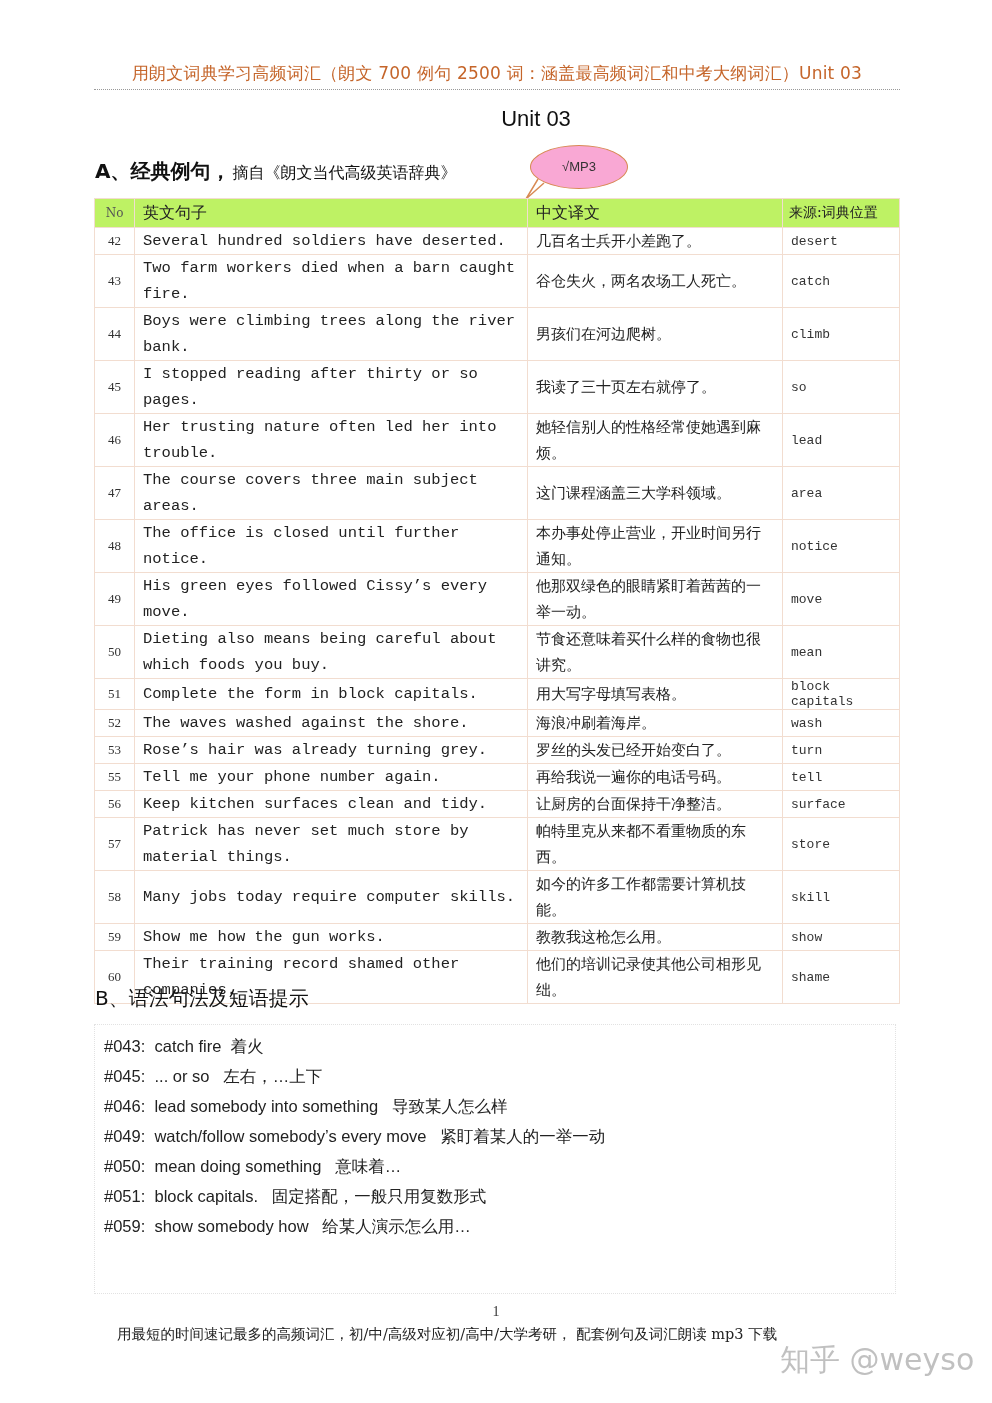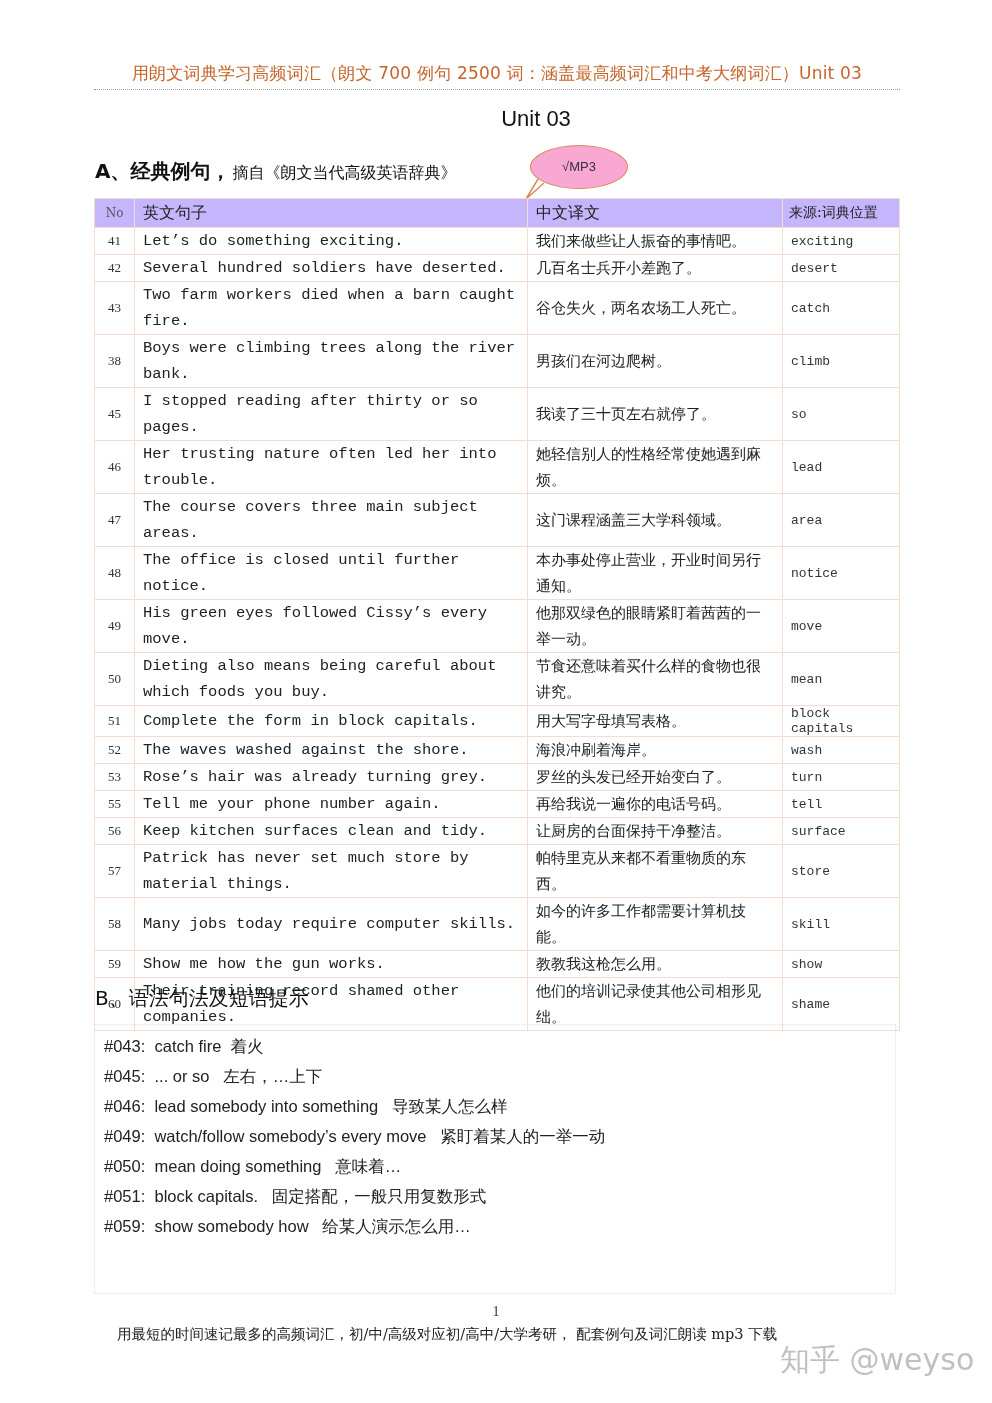--- a/index.html
+++ b/index.html
@@ -6,21 +6,21 @@
   body { width: 992px; height: 1403px; position: relative; overflow: hidden; font-family: "DejaVu Sans", sans-serif; color: #222; }
   .header-title { position: absolute; left: 94px; top: 62px; width: 806px; text-align: center; color: #c5652a; font-size: 17px; letter-spacing: 0.2px; font-family: "DejaVu Sans", sans-serif; white-space: nowrap; }
   .header-rule { position: absolute; left: 94px; top: 89px; width: 806px; border-top: 1px dotted #999; }
   .unit-title { position: absolute; left: 0; top: 106px; width: 992px; text-align: center; font-family: "Liberation Sans", sans-serif; font-size: 22px; font-weight: normal; color: #111; padding-left: 40px; }
   .section-a { position: absolute; left: 95px; top: 158px; font-size: 20px; font-weight: bold; color: #111; white-space: nowrap; }
   .section-a .sub { font-size: 16px; font-weight: normal; margin-left: 2px; }
   .bubble { position: absolute; left: 530px; top: 145px; width: 96px; height: 42px; border: 1.5px solid #d88a54; border-radius: 50%; background: #f9a8d4; text-align: center; line-height: 42px; font-family: "Liberation Sans", sans-serif; font-size: 13px; color: #333; }
   .bubble-tail { position: absolute; left: 524px; top: 179px; width: 24px; height: 22px; }
   table.main { position: absolute; left: 94px; top: 198px; width: 805px; border-collapse: collapse; table-layout: fixed; }
   table.main td, table.main th { border: 1px solid #f2ddd0; padding: 0 8px; vertical-align: middle; }
-  table.main thead th { background: #c4b5fd; height: 28px; font-weight: normal; text-align: left; font-size: 16px; font-family: "DejaVu Serif", serif; color: #222; }
+  table.main thead th { background: #bef264; height: 28px; font-weight: normal; text-align: left; font-size: 16px; font-family: "DejaVu Serif", serif; color: #222; }
   table.main thead th.no { font-size: 12px; text-align: center; color: #555; padding: 0; }
   table.main thead th.src { font-size: 14px; padding: 0 6px; }
   table.main td.no { text-align: center; font-size: 13px; font-family: "Liberation Serif", serif; color: #333; padding: 0; }
   table.main td.en { font-family: "Liberation Mono", monospace; font-size: 15.5px; line-height: 26px; color: #222; padding: 0 8px; }
   table.main td.zh { font-family: "DejaVu Sans", sans-serif; font-size: 15px; line-height: 26px; color: #222; padding: 0 8px; }
   table.main td.src { font-family: "Liberation Mono", monospace; font-size: 13px; color: #333; padding: 0 8px; }
   table.main tr.r1 td { height: 26px; }
   table.main tr.r2 td { height: 52px; }
   .section-b { position: absolute; left: 95px; top: 985px; font-size: 20px; font-weight: normal; color: #111; white-space: nowrap; }
   .notes { position: absolute; left: 94px; top: 1024px; width: 802px; height: 270px; border: 1px dotted #e2e2e2; box-sizing: border-box; padding: 6px 0 0 9px; }
@@ -56,39 +56,33 @@
   <thead>
     <tr>
       <th class="no">No</th>
       <th>英文句子</th>
       <th>中文译文</th>
       <th class="src">来源:词典位置</th>
     </tr>
   </thead>
   <tbody id="tbody">
       <tr class="r1">
-        <td class="no">41</td>
-        <td class="en">Let’s do something exciting.</td>
-        <td class="zh">我们来做些让人振奋的事情吧。</td>
-        <td class="src">exciting</td>
-      </tr>
-      <tr class="r1">
         <td class="no">42</td>
         <td class="en">Several hundred soldiers have deserted.</td>
         <td class="zh">几百名士兵开小差跑了。</td>
         <td class="src">desert</td>
       </tr>
       <tr class="r2">
         <td class="no">43</td>
         <td class="en">Two farm workers died when a barn caught fire.</td>
         <td class="zh">谷仓失火，两名农场工人死亡。</td>
         <td class="src">catch</td>
       </tr>
       <tr class="r1">
-        <td class="no">38</td>
+        <td class="no">44</td>
         <td class="en">Boys were climbing trees along the river bank.</td>
         <td class="zh">男孩们在河边爬树。</td>
         <td class="src">climb</td>
       </tr>
       <tr class="r1">
         <td class="no">45</td>
         <td class="en">I stopped reading after thirty or so pages.</td>
         <td class="zh">我读了三十页左右就停了。</td>
         <td class="src">so</td>
       </tr>

